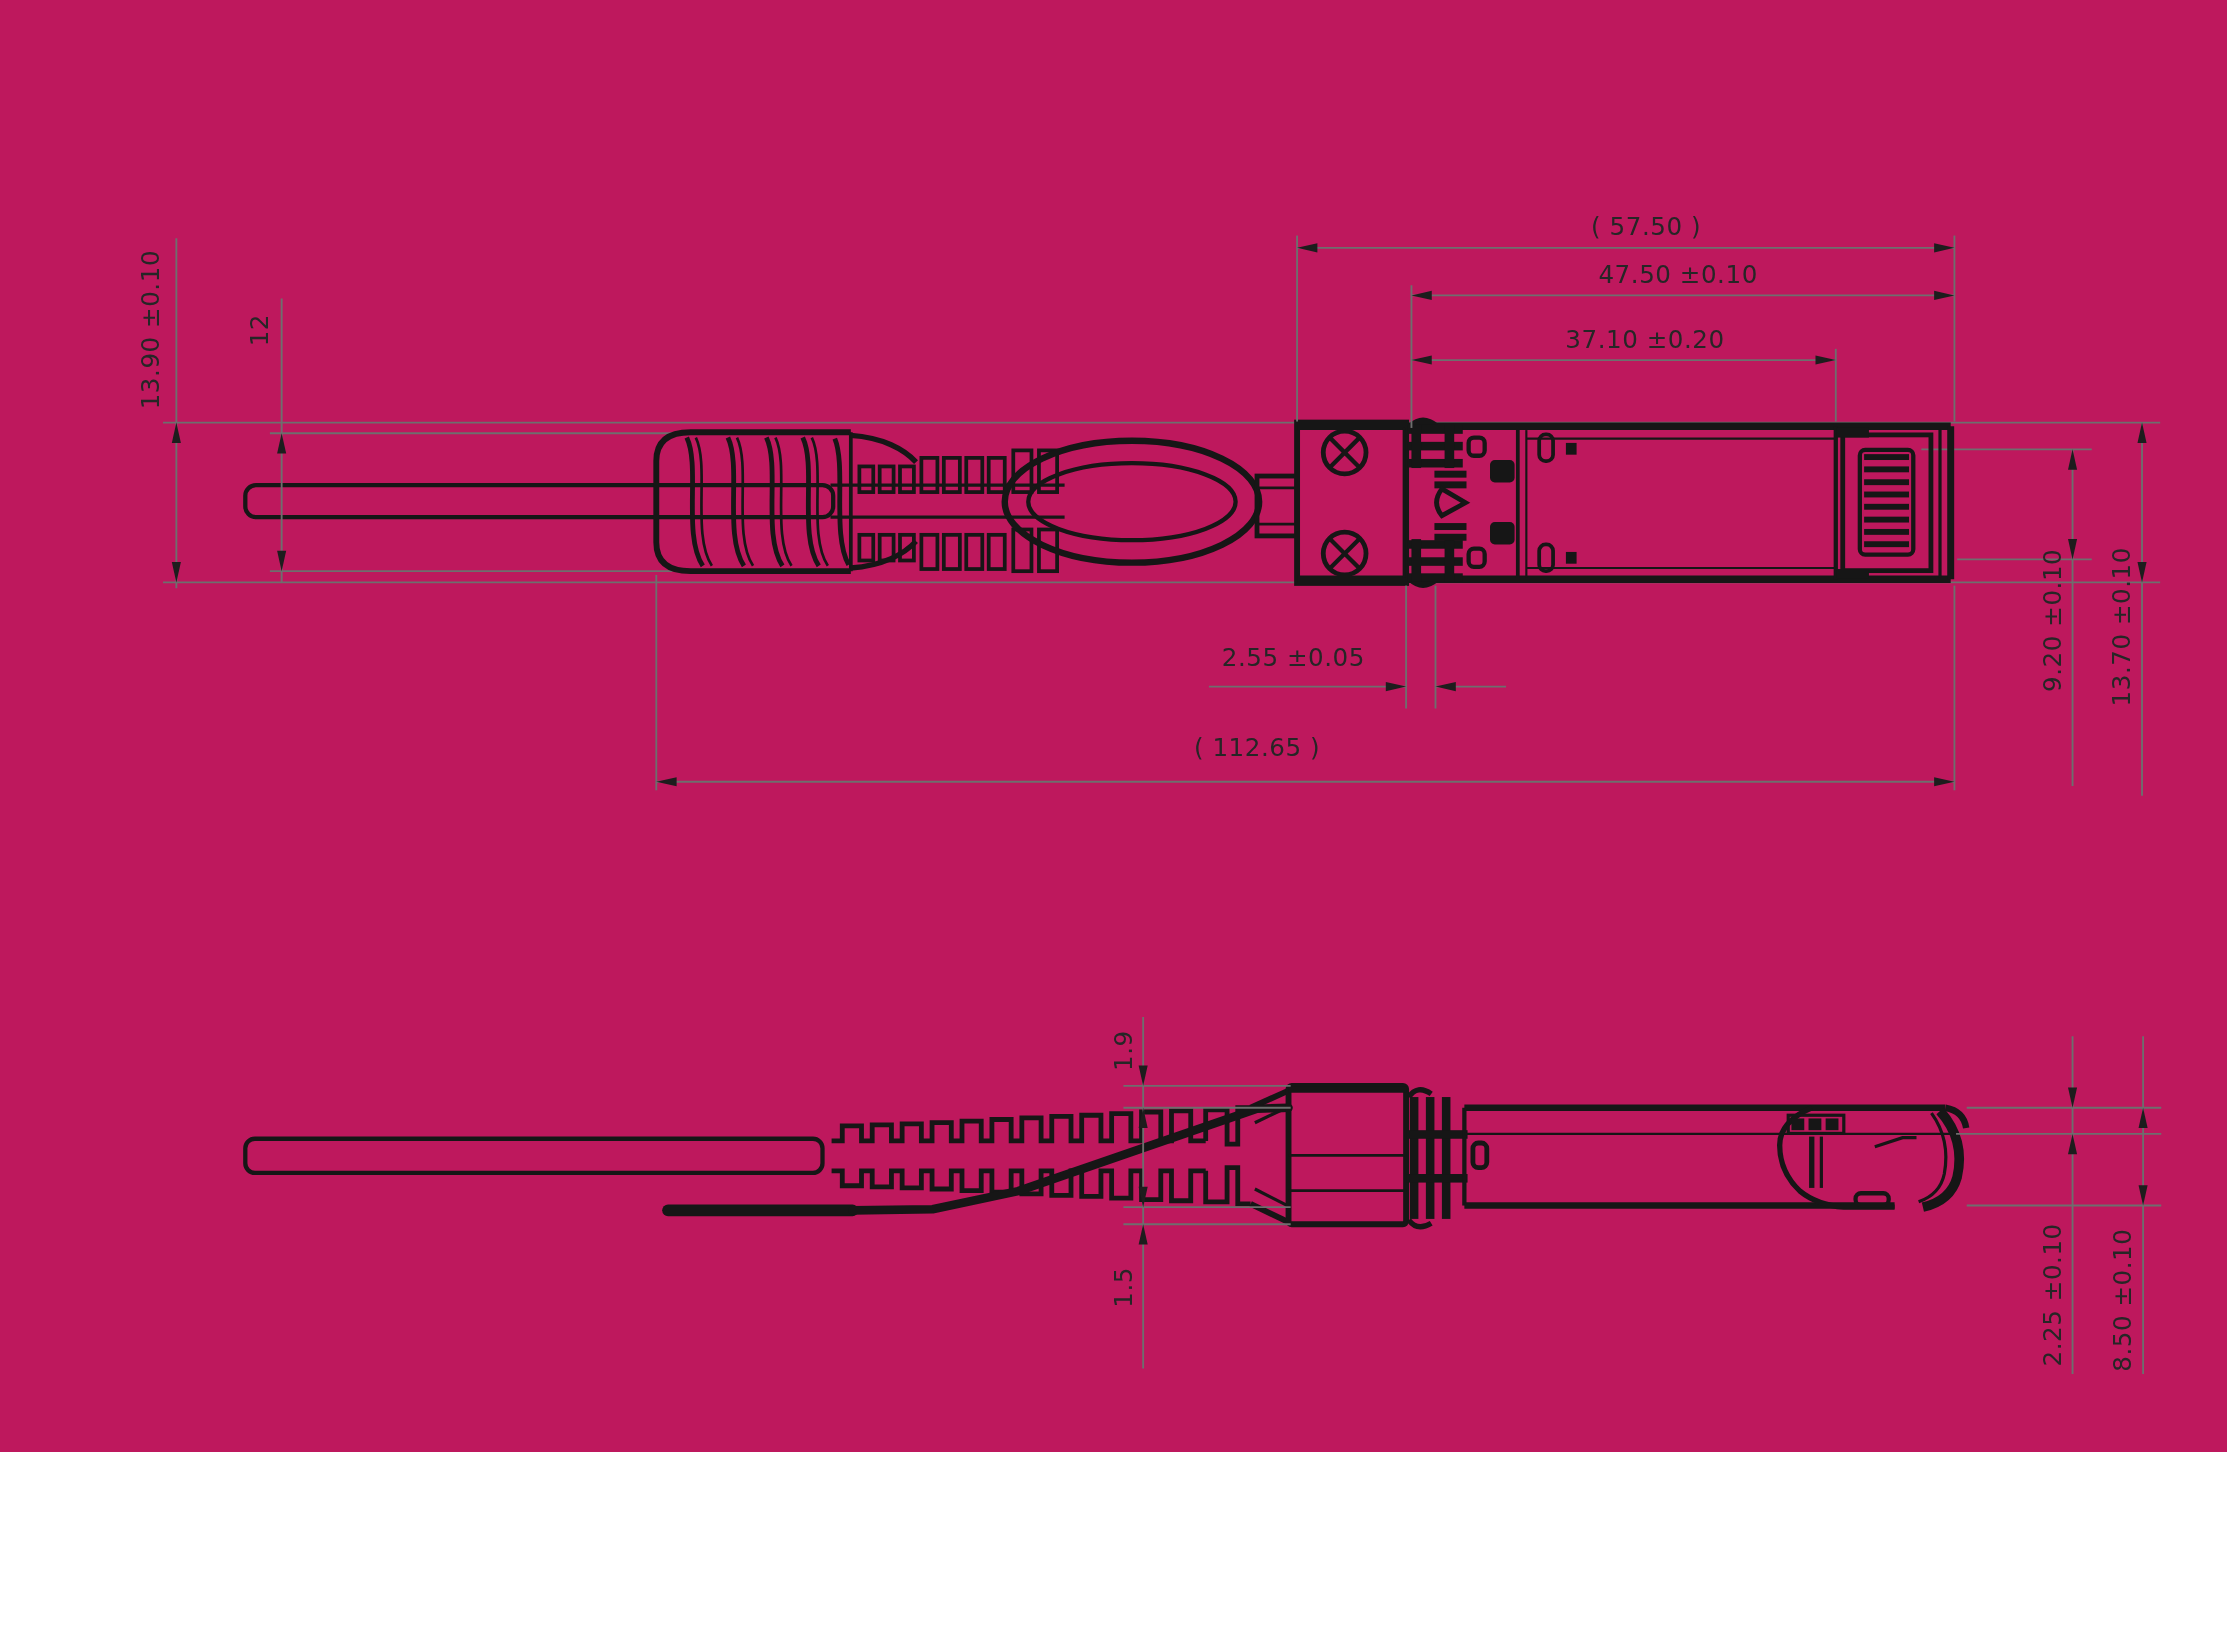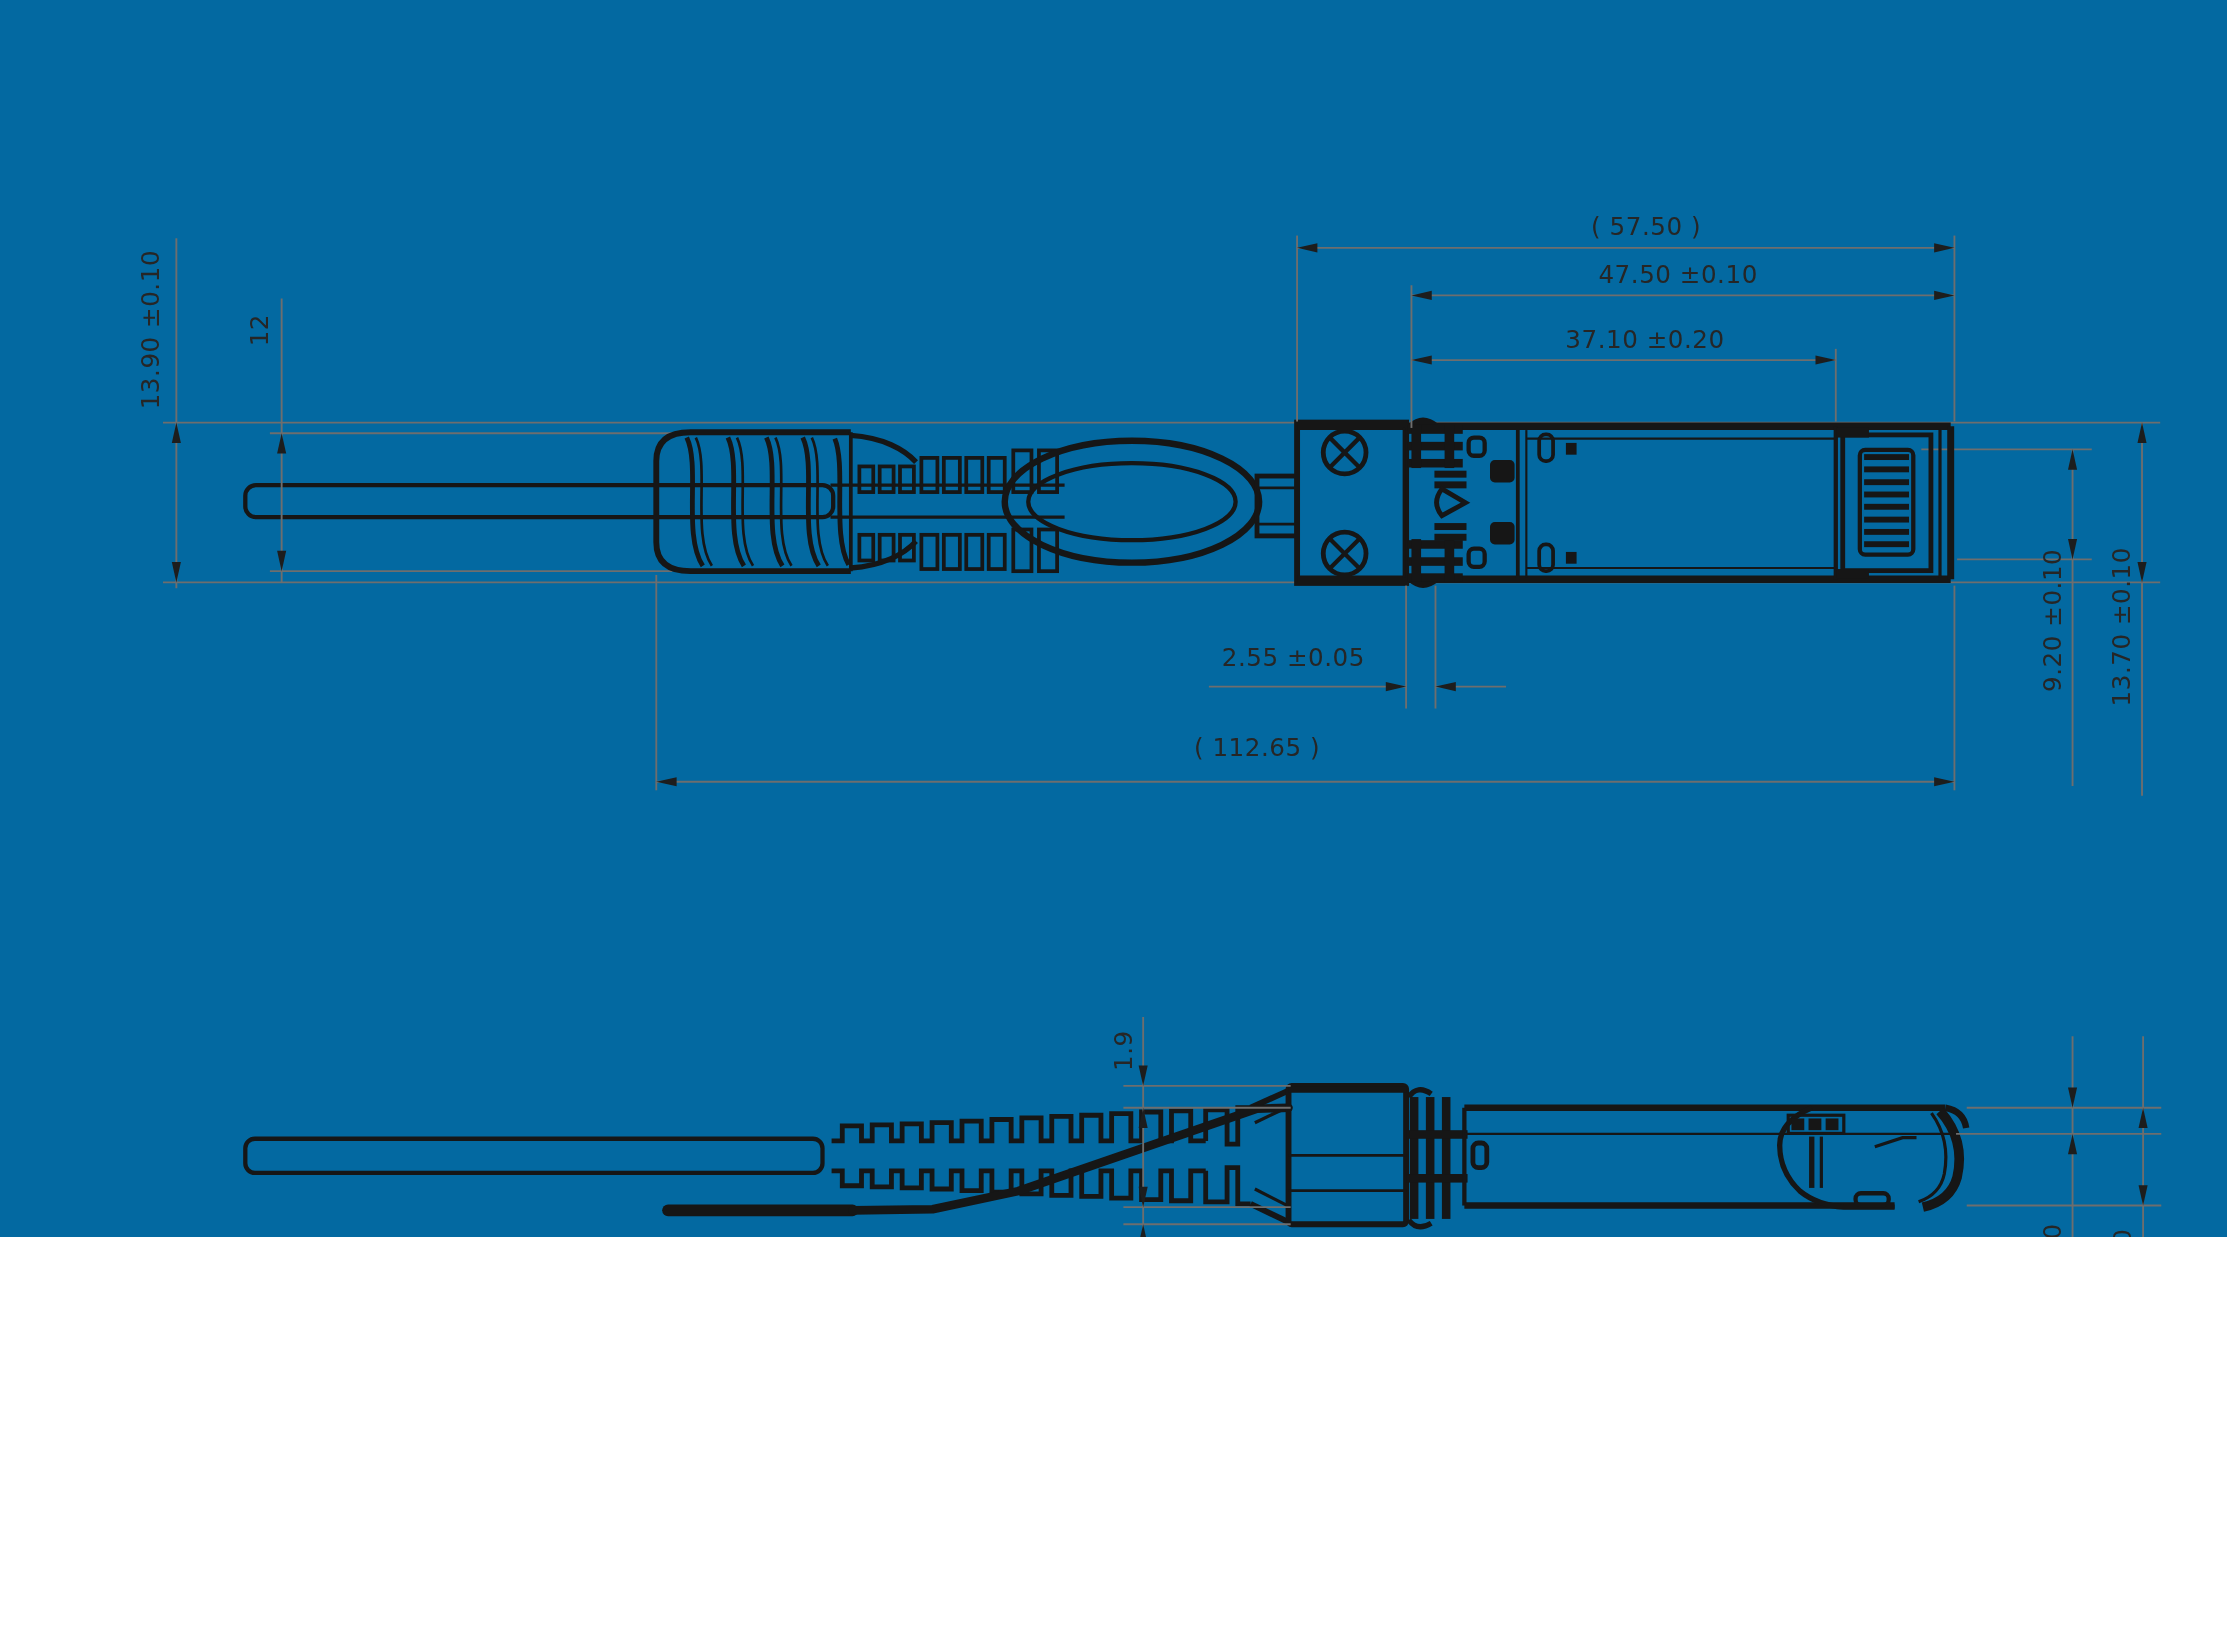--- a/index.html
+++ b/index.html
@@ -1,16 +1,16 @@
 <!DOCTYPE html>
 <html style="font-size:8.6px"><head>
 <meta charset="utf-8">
 <style>
   html,body{margin:0;padding:0;background:#ffffff;}
-  .stage{width:2227px;height:1237px;background:#0369a1;position:relative;}
+  .stage{width:2227px;height:1452px;background:#be185d;position:relative;}
   svg{display:block;}
   .obj{stroke:#161616;fill:none;}
   .objf{fill:#161616;stroke:none;}
   .dim{stroke:#6e6e6e;fill:none;stroke-width:3.5;}
   .arr{fill:#1d1d1d;}
   text{font-family:"DejaVu Sans","Liberation Sans",sans-serif;fill:#262626;font-size:46px;letter-spacing:1px;}
 </style>
 </head>
 <body>
 

